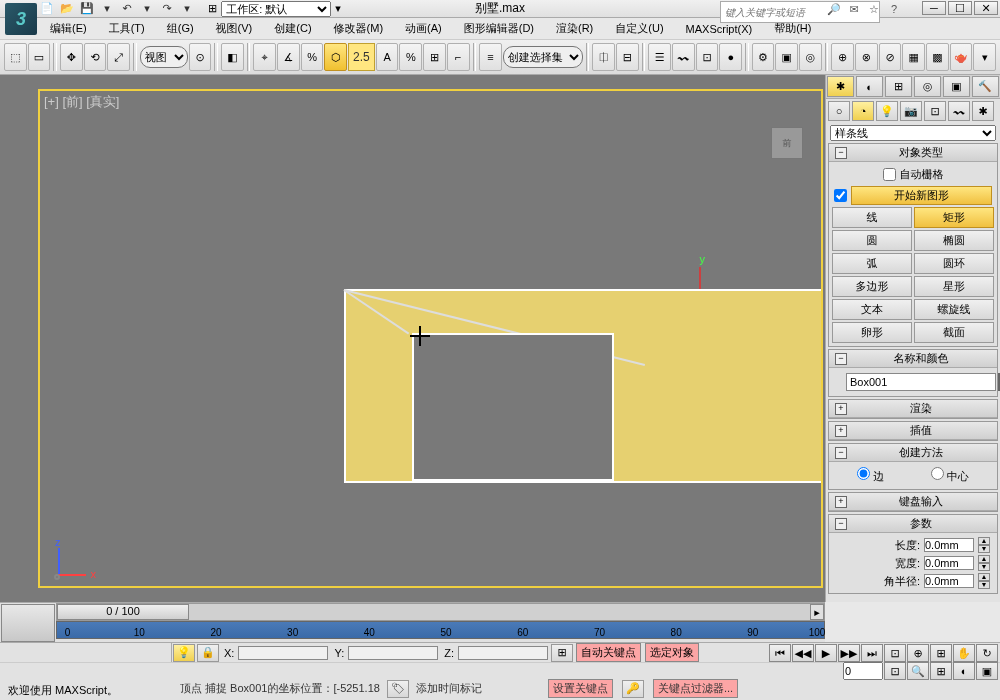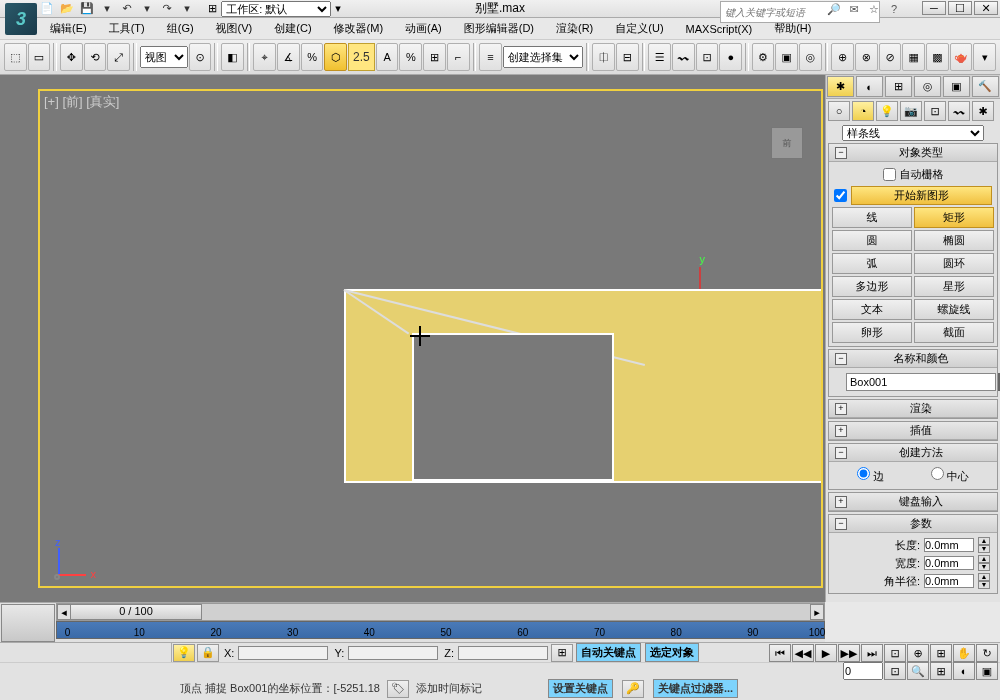--- a/index.html
+++ b/index.html
@@ -19,21 +19,21 @@
 .title-util { position: absolute; right: 98px; top: 1px; display: flex; gap: 4px; }
 .title-util span { width: 16px; height: 16px; display: flex; align-items: center; justify-content: center; color: #555; cursor: pointer; }
 
 .menubar { height: 22px; background: #e8e8e8; display: flex; align-items: center; padding-left: 40px; gap: 2px; border-bottom: 1px solid #ccc; }
 .menu-item { padding: 2px 10px; cursor: pointer; }
 
 .maintoolbar { height: 35px; background: linear-gradient(#f0f0f0, #dcdcdc); border-bottom: 1px solid #aaa; display: flex; align-items: center; padding: 0 4px; gap: 1px; }
 .mt-btn { width: 28px; height: 28px; border: 1px solid #b0b0b0; background: linear-gradient(#f4f4f4, #e0e0e0); display: flex; align-items: center; justify-content: center; cursor: pointer; border-radius: 2px; }
 .mt-btn.active { background: linear-gradient(#ffe680, #f0c030); border-color: #c09020; }
 .mt-sep { width: 4px; height: 28px; border-left: 1px solid #aaa; border-right: 1px solid #fff; margin: 0 2px; }
-.mt-sel { height: 22px; font-size: 11px; }
+.mt-sel { height: 22px; font-size: 11px; border-radius: 10px; }
 .angle-val { background: #ffe680; color: #333; padding: 2px 4px; border: 1px solid #c0a030; height: 28px; display: flex; align-items: center; font-size: 12px; }
 
 .workarea { position: absolute; top: 75px; left: 0; right: 175px; bottom: 98px; background: #7a7a7a; }
 .viewport { position: absolute; inset: 14px 2px 14px 38px; border: 2px solid #f0d040; background: #797979; }
 .vp-label { position: absolute; top: 2px; left: 4px; color: #ccc; font-size: 13px; }
 .vp-axis { position: absolute; bottom: 10px; left: 18px; }
 .axis-z { position: absolute; width: 2px; height: 28px; background: #4060ff; bottom: 0; left: 0; }
 .axis-z::after { content: "z"; position: absolute; top: -12px; left: -3px; color: #4060ff; }
 .axis-x { position: absolute; width: 28px; height: 2px; background: #ff4040; bottom: 0; left: 0; }
 .axis-x::after { content: "x"; position: absolute; right: -10px; top: -6px; color: #ff4040; }
@@ -57,21 +57,21 @@
 .left-strip { position: absolute; top: 75px; left: 0; width: 36px; bottom: 98px; background: #e0e0e0; border-right: 1px solid #aaa; }
 .expand-btn { position: absolute; bottom: 18px; left: 10px; width: 14px; height: 14px; border: 1px solid #888; background: #f0f0f0; display: flex; align-items: center; justify-content: center; }
 
 .cmdpanel { position: absolute; top: 75px; right: 0; width: 175px; bottom: 98px; background: #e2e2e2; border-left: 1px solid #aaa; overflow: hidden; }
 .cp-tabs { height: 24px; display: flex; background: #d0d0d0; border-bottom: 1px solid #aaa; }
 .cp-tab { flex: 1; display: flex; align-items: center; justify-content: center; border: 1px solid #999; margin: 1px; background: linear-gradient(#f0f0f0, #d8d8d8); cursor: pointer; }
 .cp-tab.active { background: linear-gradient(#fff0a0, #f0d050); }
 .cp-subtabs { height: 24px; display: flex; padding: 2px; gap: 2px; }
 .cp-sub { width: 22px; height: 20px; border: 1px solid #999; background: linear-gradient(#f0f0f0, #d8d8d8); display: flex; align-items: center; justify-content: center; cursor: pointer; }
 .cp-sub.active { background: linear-gradient(#fff0a0, #f0d050); }
-.cp-dropdown { margin: 2px 16px; }
+.cp-dropdown { margin: 2px 4px; }
 .cp-dropdown select { width: 100%; font-size: 11px; }
 .rollout { margin: 2px; border: 1px solid #999; background: #e0e0e0; }
 .rollout-head { background: linear-gradient(#e8e8e8, #d0d0d0); padding: 1px 6px; text-align: center; position: relative; border-bottom: 1px solid #aaa; cursor: pointer; display: flex; align-items: center; }
 .rollout-toggle { width: 12px; height: 12px; border: 1px solid #666; background: #f0f0f0; display: flex; align-items: center; justify-content: center; margin-right: 4px; font-size: 9px; line-height: 1; }
 .rollout-title { flex: 1; text-align: center; }
 .rollout-body { padding: 3px; }
 .autogrid { display: flex; align-items: center; justify-content: center; gap: 4px; padding: 2px; }
 .newshape { display: flex; align-items: center; gap: 4px; padding: 2px; }
 .newshape-btn { flex: 1; background: linear-gradient(#ffe680, #f0c040); border: 1px solid #c09020; text-align: center; padding: 1px; cursor: pointer; }
 .btn-grid { display: grid; grid-template-columns: 1fr 1fr; gap: 2px; }
@@ -83,34 +83,34 @@
 .radio-row { display: flex; justify-content: space-around; padding: 2px; }
 .spinner-row { display: flex; align-items: center; justify-content: flex-end; gap: 4px; padding: 1px 4px; }
 .spinner-row input { width: 50px; font-size: 11px; text-align: left; border: 1px solid #888; }
 .spin-btns { display: flex; flex-direction: column; }
 .spin-btns span { width: 12px; height: 8px; border: 1px solid #888; font-size: 7px; line-height: 6px; text-align: center; background: #e0e0e0; cursor: pointer; }
 
 .timeslider { position: absolute; bottom: 58px; left: 0; right: 175px; height: 40px; background: #e0e0e0; border-top: 1px solid #aaa; display: flex; }
 .ts-thumb { width: 54px; height: 38px; background: linear-gradient(#e8e8e8, #c8c8c8); border: 1px solid #888; margin: 1px; }
 .ts-track { flex: 1; position: relative; }
 .ts-slider { height: 18px; background: #d0d0d0; border: 1px solid #999; position: relative; display: flex; align-items: center; }
-.ts-handle { position: absolute; left: 13px; width: 132px; height: 16px; background: linear-gradient(#f0f0f0, #d0d0d0); border: 1px solid #888; text-align: center; font-size: 11px; }
+.ts-handle { position: absolute; left: 0; width: 132px; height: 16px; background: linear-gradient(#f0f0f0, #d0d0d0); border: 1px solid #888; text-align: center; font-size: 11px; }
 .ts-nav { width: 14px; height: 16px; border: 1px solid #888; background: #e0e0e0; display: flex; align-items: center; justify-content: center; }
 .ts-ruler { height: 18px; background: linear-gradient(#4a7ab8, #3a6aa8); position: relative; border: 1px solid #666; }
 .ts-tick { position: absolute; bottom: 0; color: #000; font-size: 10px; }
 
 .statusbar { position: absolute; bottom: 0; left: 0; right: 0; height: 58px; background: #e2e2e2; border-top: 1px solid #aaa; }
 .sb-row1 { height: 20px; display: flex; align-items: center; border-bottom: 1px solid #ccc; }
 .sb-prompt { flex: 0 0 172px; border-right: 1px solid #aaa; padding: 0 6px; display: flex; align-items: center; height: 100%; }
 .sb-coord { display: flex; align-items: center; gap: 2px; padding: 0 2px; }
 .sb-coord label { padding: 0 2px; }
 .sb-coord input { width: 90px; font-size: 11px; border: 1px solid #888; background: #f0f0f0; }
 .sb-icon { width: 22px; height: 18px; border: 1px solid #999; background: linear-gradient(#f0f0f0, #d8d8d8); display: flex; align-items: center; justify-content: center; margin: 0 1px; cursor: pointer; }
 .sb-icon.lit { background: linear-gradient(#fff0a0, #f0d050); }
-.sb-combo { border: 1px solid #888; padding: 1px 4px; background: #7dd3fc; margin: 0 2px; font-weight: bold; }
+.sb-combo { border: 1px solid #888; padding: 1px 4px; background: #fca5a5; margin: 0 2px; }
 .playback { position: absolute; right: 2px; bottom: 20px; display: flex; gap: 1px; }
 .pb-btn { width: 22px; height: 18px; border: 1px solid #888; background: linear-gradient(#f0f0f0, #d8d8d8); display: flex; align-items: center; justify-content: center; cursor: pointer; }
 .sb-info { position: absolute; bottom: 0; left: 176px; font-size: 11px; color: #333; padding: 2px 4px; display: flex; align-items: center; gap: 6px; }
 .sb-welcome { position: absolute; bottom: 0; left: 4px; font-size: 11px; padding: 2px 4px; width: 168px; }
 .playback-right { position: absolute; right: 2px; bottom: 38px; display: flex; gap: 1px; }
 </style>
 </head>
 <body>
 
 <div class="app-icon"></div>
@@ -421,20 +421,21 @@
       <div class="pb-btn">▶</div>
       <div class="pb-btn">▶▶</div>
       <div class="pb-btn">⏭</div>
       <div class="pb-btn">⊡</div>
       <div class="pb-btn">⊕</div>
       <div class="pb-btn">⊞</div>
       <div class="pb-btn">✋</div>
       <div class="pb-btn">↻</div>
     </div>
   </div>
+  <div class="sb-welcome">欢迎使用 MAXScript。</div>
   <div class="sb-info">
     <span>顶点 捕捉 Box001的坐标位置：[-5251.18</span>
     <span class="sb-icon">🏷</span>
     <span>添加时间标记</span>
     <span style="margin-left:60px" class="sb-combo">设置关键点</span>
     <span class="sb-icon">🔑</span>
     <span class="sb-combo">关键点过滤器...</span>
   </div>
   <div class="playback">
     <input style="width: 40px; font-size: 11px;" value="0">

